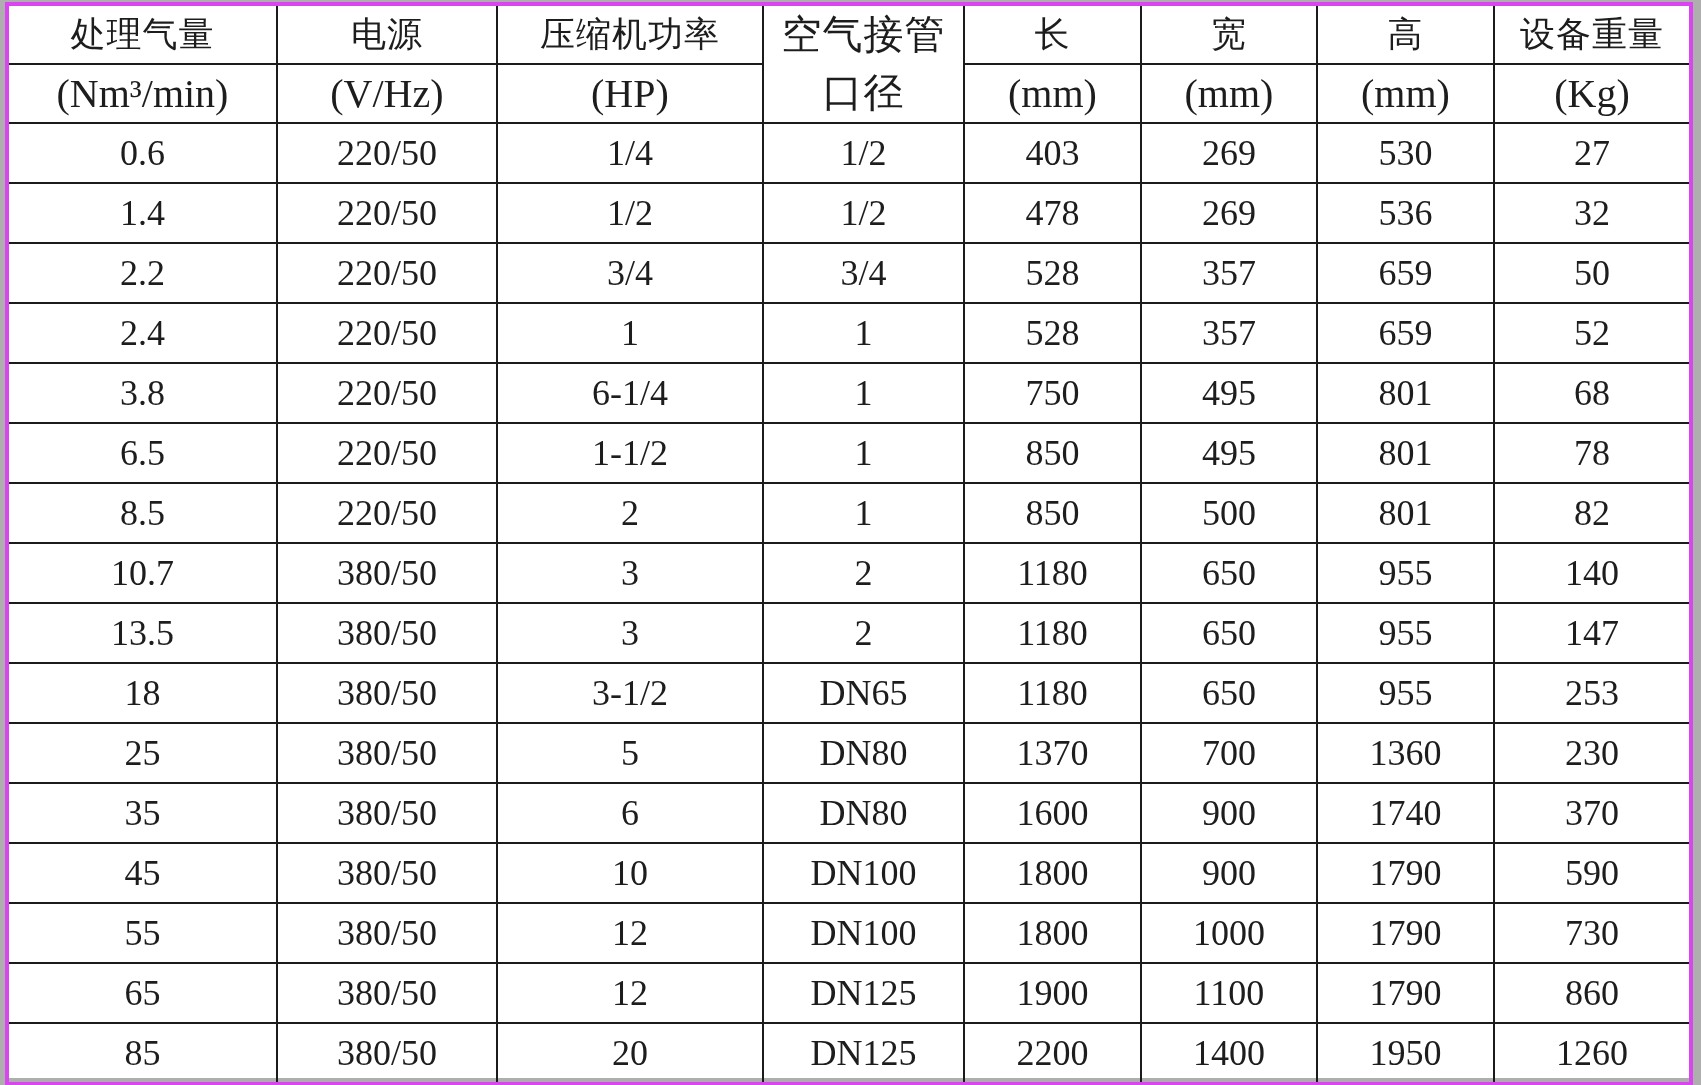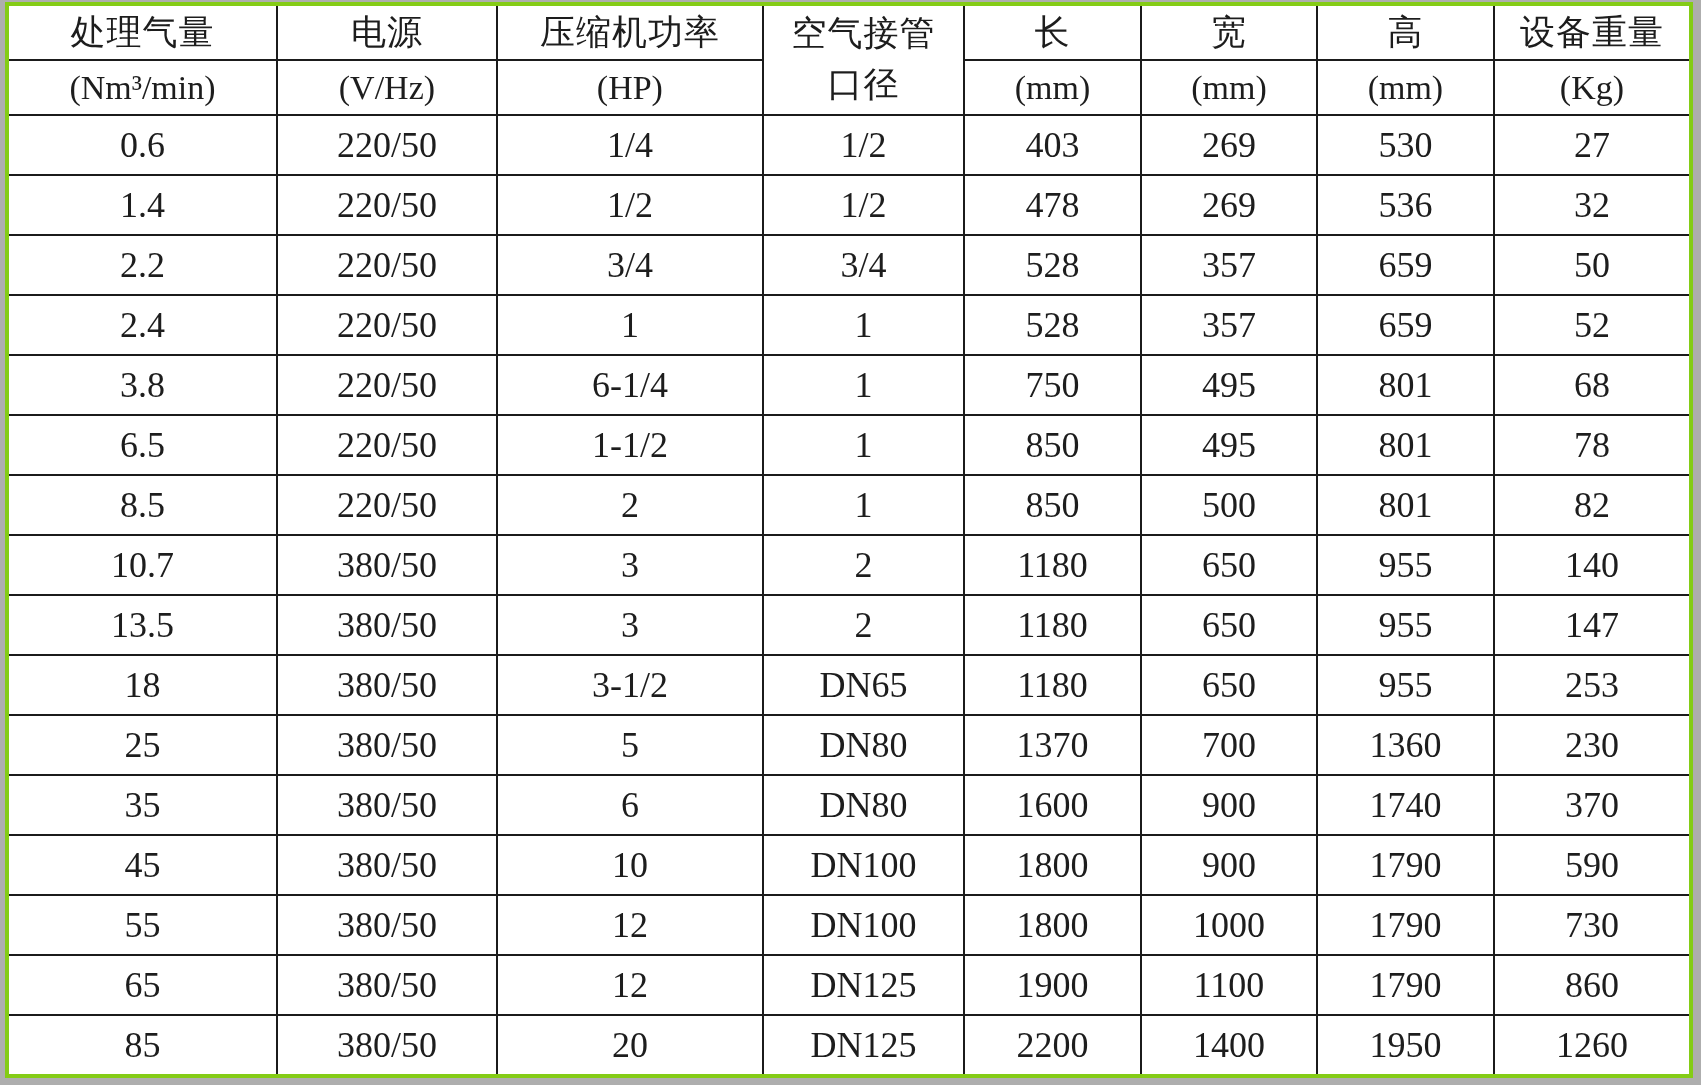--- a/index.html
+++ b/index.html
@@ -18,44 +18,44 @@
     width: 1688px;
     height: 1076px;
     background: #ffffff;
     box-sizing: border-box;
   }
   table.spec-table {
     width: 100%;
     height: 100%;
     border-collapse: collapse;
     table-layout: fixed;
-    border: 4px solid #84cc16;
+    border: 4px solid #d946ef;
   }
   .spec-table th, .spec-table td {
     border: 2px solid #1b1b1b;
     text-align: center;
     vertical-align: middle;
     padding: 0;
     color: #1d1d1d;
     font-weight: normal;
     overflow: hidden;
     white-space: nowrap;
   }
   .spec-table thead tr.hdr-line1 { height: 56px; }
   .spec-table thead tr.hdr-line2 { height: 55px; }
   .spec-table thead th {
     font-size: 35px;
     letter-spacing: 1px;
   }
   .spec-table thead tr.hdr-line2 th {
-    font-size: 34px;
+    font-size: 40px;
     letter-spacing: 0px;
   }
   .spec-table thead th.merged-th {
-    font-size: 35px;
+    font-size: 40px;
     line-height: 1.45;
     white-space: normal;
     margin-left: 20px;
   }
   .spec-table tbody td {
     font-size: 36px;
   }
 </style>
 </head>
 <body>

